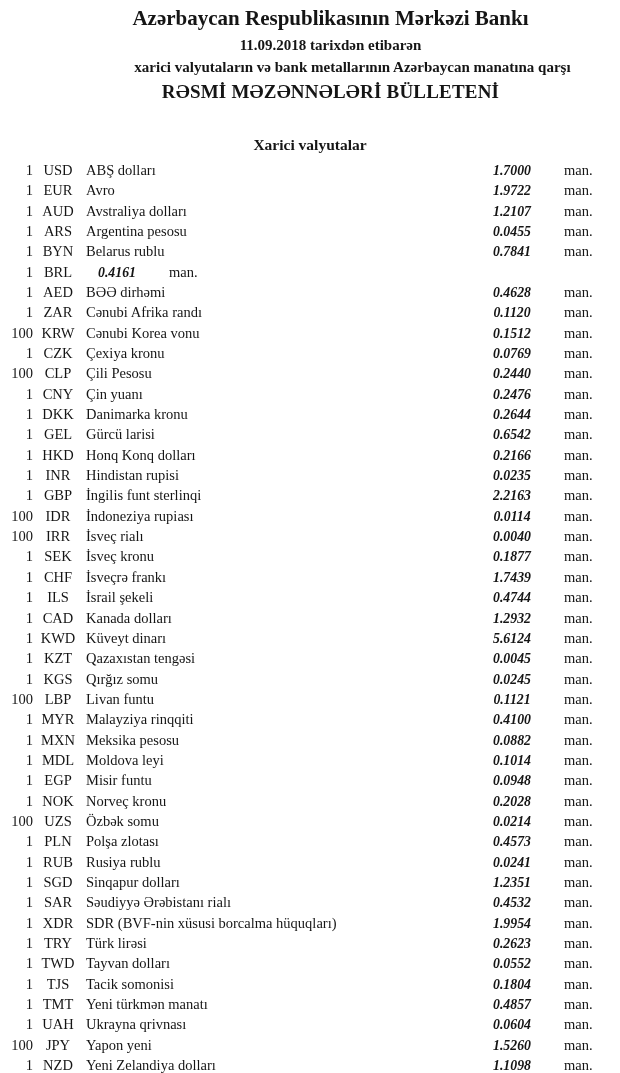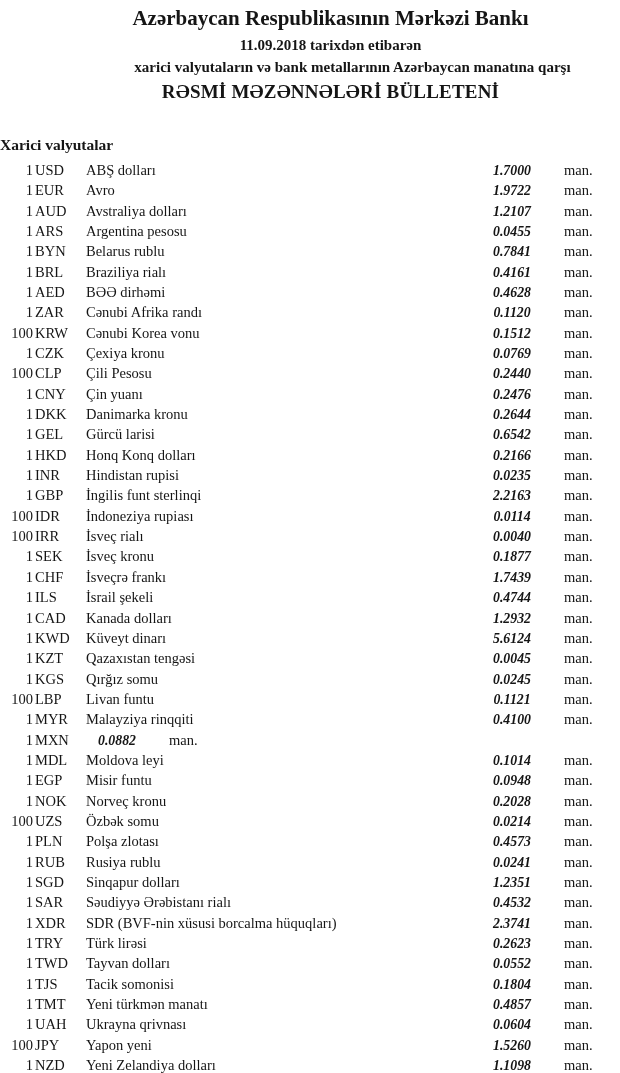--- a/index.html
+++ b/index.html
@@ -43,20 +43,21 @@
     padding-left: 44px;
   }
   .bulletin-title {
     font-size: 19px;
     font-weight: 700;
     margin-top: 3px;
     letter-spacing: 0.2px;
     line-height: 1.3;
   }
   .section-title {
+    text-align: center;
     font-size: 15.5px;
     font-weight: 700;
     margin-top: 31px;
   }
   .rates-table {
     margin-top: 6px;
   }
   .row {
     display: flex;
     align-items: baseline;
@@ -66,20 +67,21 @@
     box-sizing: border-box;
     padding-right: 19px;
   }
   .qty {
     flex: 0 0 33px;
     text-align: right;
   }
   .code {
     flex: 0 0 46px;
     margin-left: 2px;
+    text-align: center;
   }
   .name {
     flex: 1 1 auto;
     padding-left: 5px;
     white-space: nowrap;
     overflow: hidden;
   }
   .rate {
     flex: 0 0 72px;
     text-align: center;
@@ -144,21 +146,20 @@
     <span class="qty">1</span>
     <span class="code">BYN</span>
     <span class="name">Belarus rublu</span>
     <span class="rate">0.7841</span>
     <span class="unit">man.</span>
   </div>
 
   <div class="row">
     <span class="qty">1</span>
     <span class="code">BRL</span>
-    <span class="name">Braziliya rialı</span>
     <span class="rate">0.4161</span>
     <span class="unit">man.</span>
   </div>
 
   <div class="row">
     <span class="qty">1</span>
     <span class="code">AED</span>
     <span class="name">BƏƏ dirhəmi</span>
     <span class="rate">0.4628</span>
     <span class="unit">man.</span>
@@ -328,20 +329,21 @@
     <span class="qty">1</span>
     <span class="code">MYR</span>
     <span class="name">Malayziya rinqqiti</span>
     <span class="rate">0.4100</span>
     <span class="unit">man.</span>
   </div>
 
   <div class="row">
     <span class="qty">1</span>
     <span class="code">MXN</span>
+    <span class="name">Meksika pesosu</span>
     <span class="rate">0.0882</span>
     <span class="unit">man.</span>
   </div>
 
   <div class="row">
     <span class="qty">1</span>
     <span class="code">MDL</span>
     <span class="name">Moldova leyi</span>
     <span class="rate">0.1014</span>
     <span class="unit">man.</span>
@@ -400,21 +402,21 @@
     <span class="code">SAR</span>
     <span class="name">Səudiyyə Ərəbistanı rialı</span>
     <span class="rate">0.4532</span>
     <span class="unit">man.</span>
   </div>
 
   <div class="row">
     <span class="qty">1</span>
     <span class="code">XDR</span>
     <span class="name">SDR (BVF-nin xüsusi borcalma hüquqları)</span>
-    <span class="rate">2.3741</span>
+    <span class="rate">1.9954</span>
     <span class="unit">man.</span>
   </div>
 
   <div class="row">
     <span class="qty">1</span>
     <span class="code">TRY</span>
     <span class="name">Türk lirəsi</span>
     <span class="rate">0.2623</span>
     <span class="unit">man.</span>
   </div>

